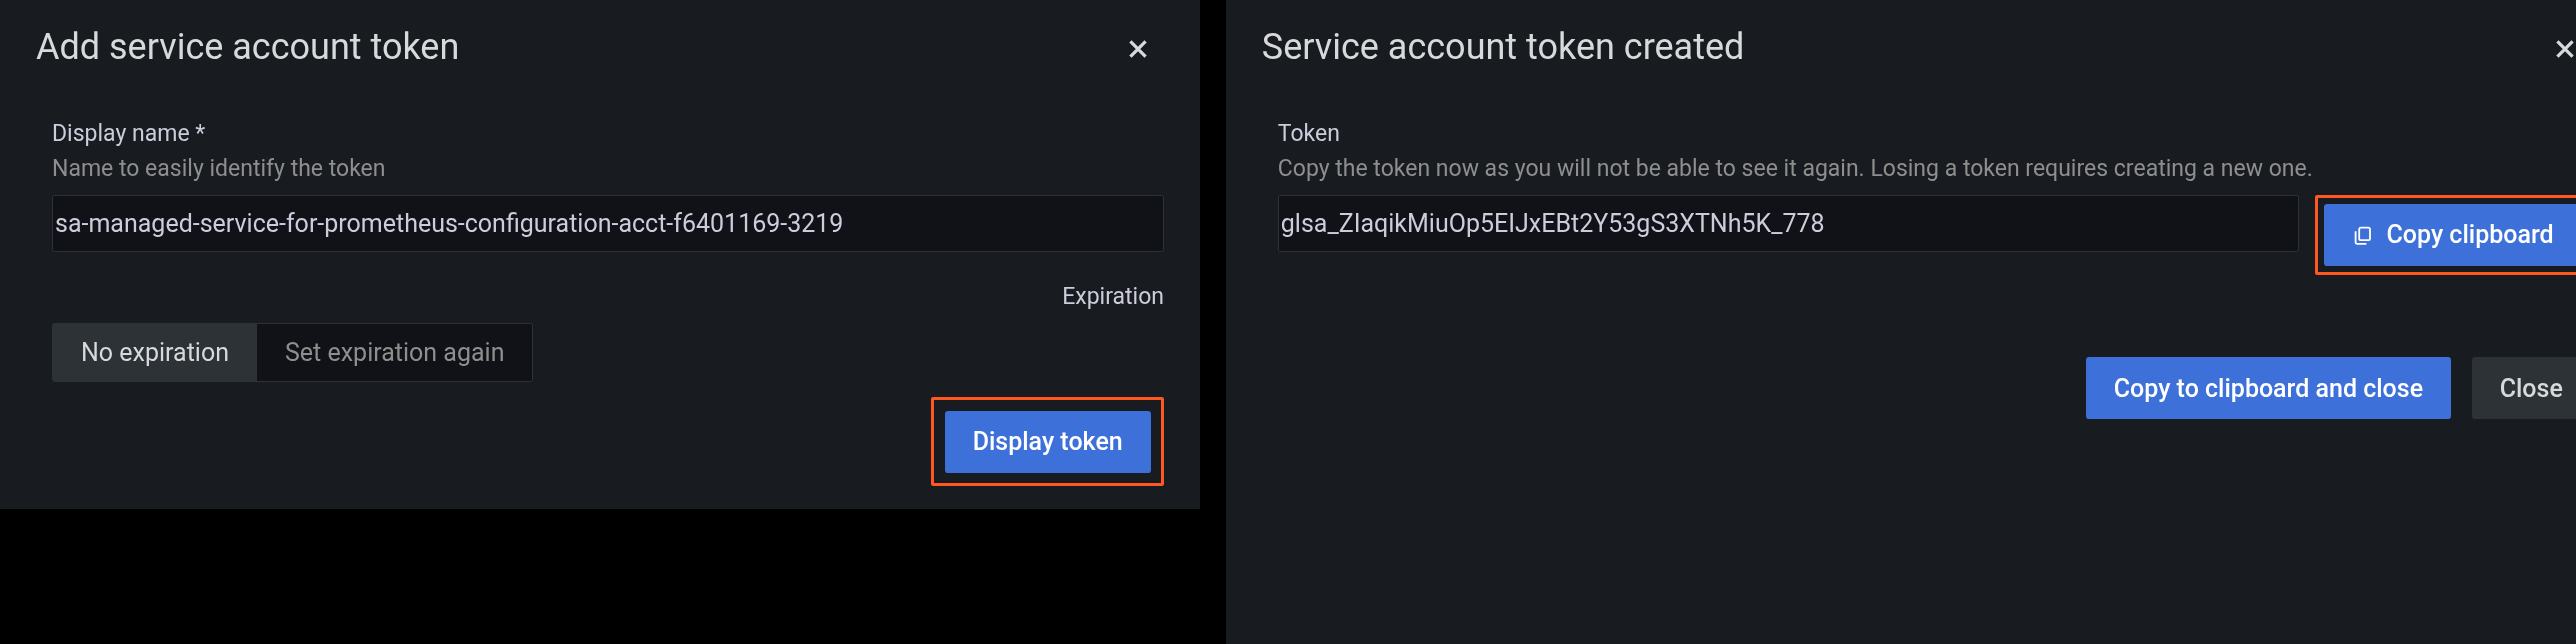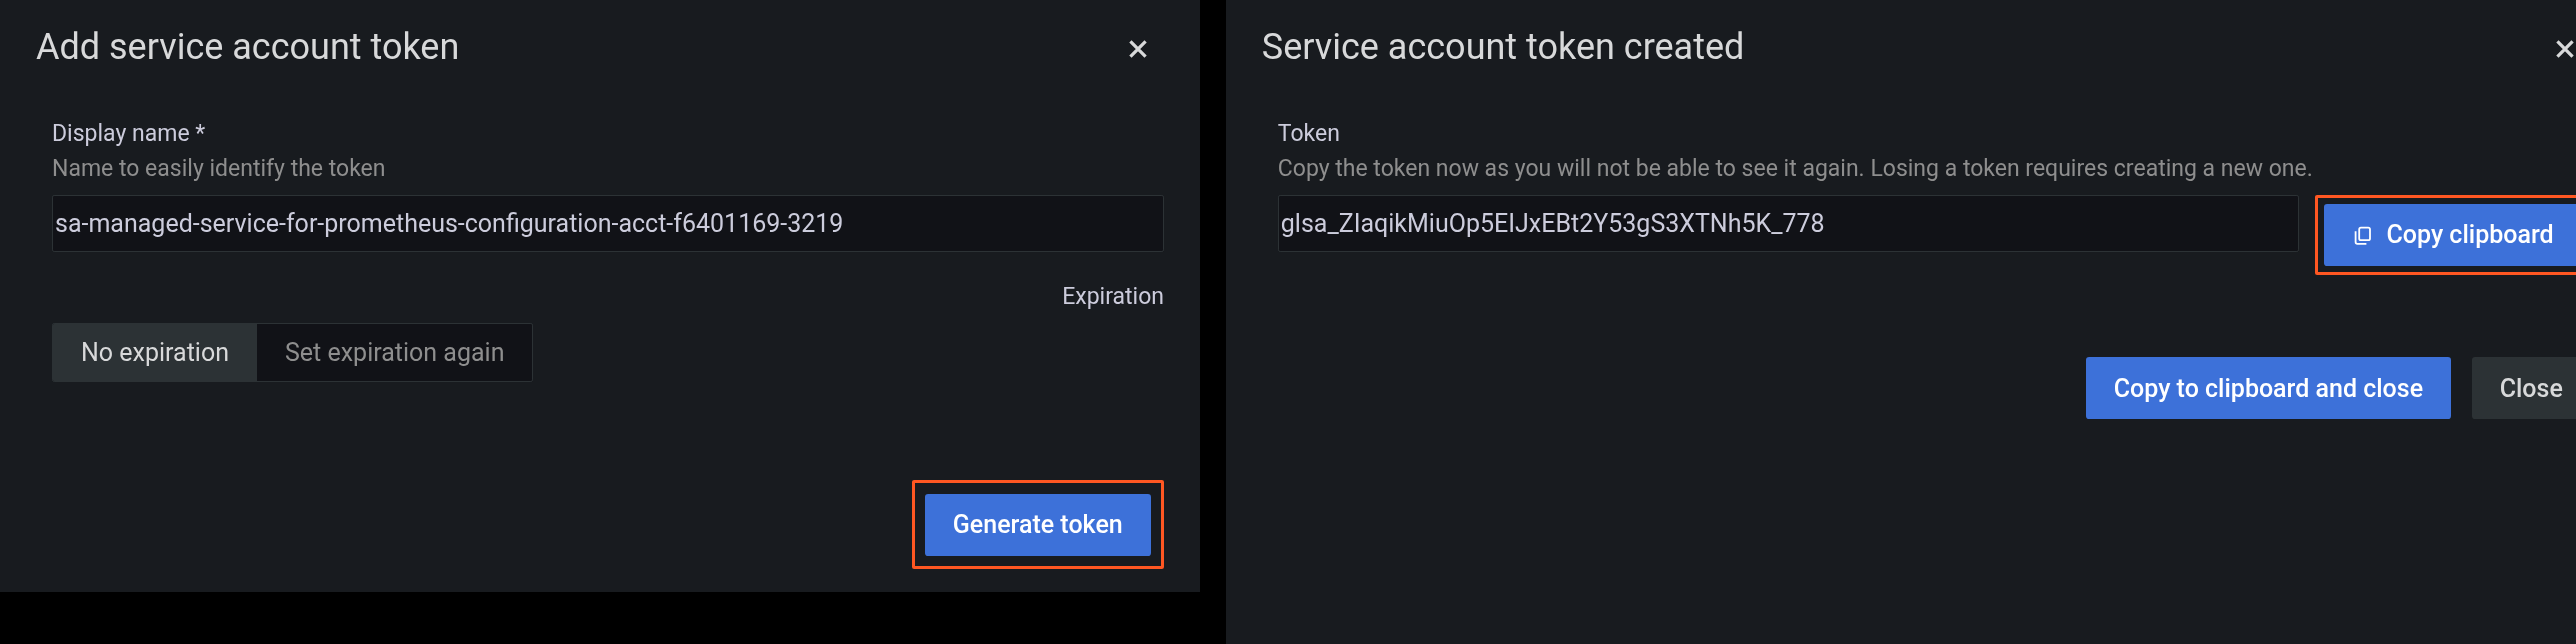--- a/index.html
+++ b/index.html
@@ -17,21 +17,21 @@
       width: 2628px;
       height: 644px;
     }
     .modal {
       background: #181b1f;
       padding: 26px 36px;
       position: relative;
     }
     .modal-left {
       width: 1200px;
-      height: 592px;
+      height: 509px;
     }
     .modal-right {
       width: 1401px;
       height: 644px;
       margin-left: 10.3px;
     }
     .modal-title {
       color: #d8d9da;
       font-size: 36px;
       font-weight: 400;
@@ -183,21 +183,21 @@
   <div class="section">
     <div class="field-label" style="margin-bottom:13px;text-align:right;">Expiration</div>
     <div class="toggle-group">
       <button class="toggle-option active">No expiration</button>
       <button class="toggle-option">Set expiration again</button>
     </div>
   </div>
 
   <div class="footer-left">
     <div class="highlight-box">
-      <button class="btn-primary">Generate token</button>
+      <button class="btn-primary">Display token</button>
     </div>
   </div>
 </div>
 
 <div class="modal modal-right">
   <h1 class="modal-title">Service account token created</h1>
   <button class="close-btn">
     <svg viewBox="0 0 24 24">
         <path d="M5 5 L19 19 M19 5 L5 19"></path>
       </svg>

